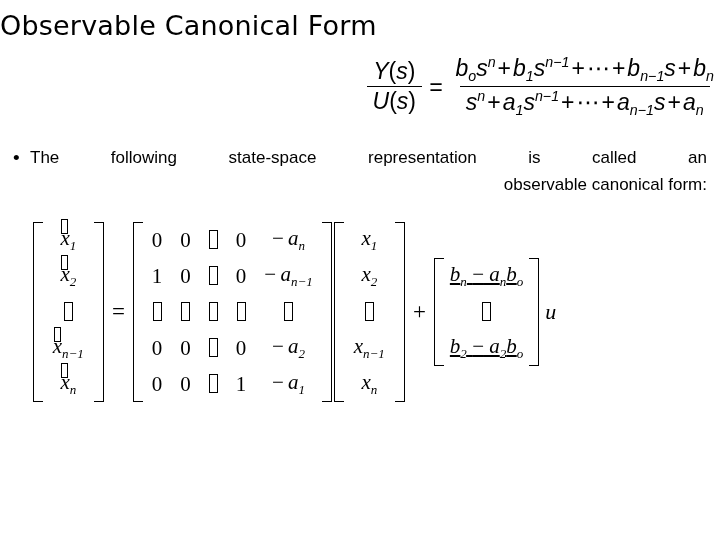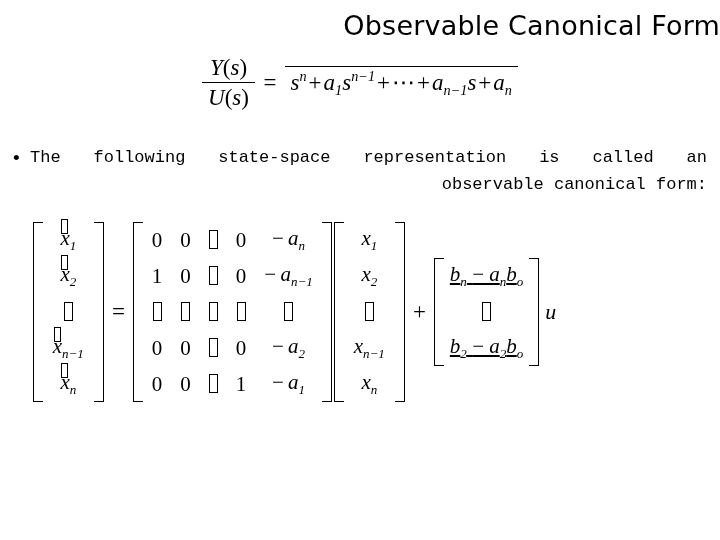--- a/index.html
+++ b/index.html
@@ -15,39 +15,39 @@
     font-family: "Liberation Sans", sans-serif;
     color: #000000;
   }
 
   
   #slide-title {
     position: absolute;
     top: 10px;
     left: 0;
     width: 720px;
-    text-align: right;
+    text-align: left;
     font-family: "DejaVu Sans", sans-serif;
     font-size: 27px;
     font-weight: 400;
     letter-spacing: 0.2px;
     color: #000;
     white-space: nowrap;
   }
 
   
   #transfer-function {
     position: absolute;
     top: 55px;
     left: 0;
     width: 720px;
     display: flex;
-    justify-content: center;
+    justify-content: flex-end;
     align-items: center;
-    font-family: Liberation Serif, serif;
+    font-family: Liberation Sans, sans-serif;
     font-style: italic;
     font-size: 23px;
     color: #000;
   }
   .frac {
     display: inline-flex;
     flex-direction: column;
     align-items: center;
     vertical-align: middle;
     line-height: 1.12;
@@ -82,21 +82,21 @@
   }
   #bullet-block .bullet-dot {
     width: 17px;
     flex: 0 0 17px;
     font-size: 19px;
     line-height: 27px;
     color: #000;
   }
   #bullet-block .bullet-text {
     flex: 1 1 auto;
-    font-family: Liberation Mono, monospace;
+    font-family: Liberation Sans, sans-serif;
     font-size: 17px;
     line-height: 27px;
     color: #000;
   }
   #bullet-block .line-justified {
     text-align: justify;
     text-align-last: justify;
     white-space: normal;
   }
   #bullet-block .line-plain {
@@ -201,20 +201,21 @@
 <div id="transfer-function">
 
   <span class="frac">
     <span class="num">Y<span class="upr">(</span>s<span class="upr">)</span></span>
     <span class="den">U<span class="upr">(</span>s<span class="upr">)</span></span>
   </span>
 
   <span class="eqsign">=</span>
 
   <span class="frac">
+    <span class="num">b<sub class="sm upr">o</sub>s<sup class="sm">n</sup><span class="opsp">+</span>b<sub class="sm upr">1</sub>s<sup class="sm">n−1</sup><span class="opsp">+</span><span class="upr">⋯</span><span class="opsp">+</span>b<sub class="sm">n−1</sub>s<span class="opsp">+</span>b<sub class="sm">n</sub></span>
     <span class="den">s<sup class="sm">n</sup><span class="opsp">+</span>a<sub class="sm upr">1</sub>s<sup class="sm">n−1</sup><span class="opsp">+</span><span class="upr">⋯</span><span class="opsp">+</span>a<sub class="sm">n−1</sub>s<span class="opsp">+</span>a<sub class="sm">n</sub></span>
   </span>
 
 </div>
 
 <div id="bullet-block">
   <div class="bullet-row">
     <div class="bullet-dot">•</div>
     <div class="bullet-text">
       <div class="line-justified">The following state-space representation is called an</div>

